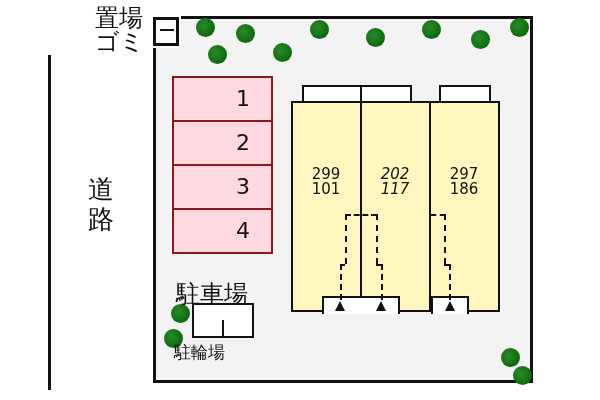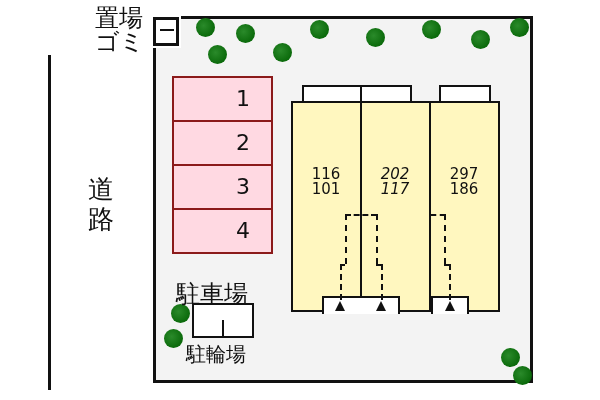--- a/index.html
+++ b/index.html
@@ -11,21 +11,21 @@
   .garbage-box{left:153px;top:17px;width:26px;height:29px;border:3px solid #111;background:#fff;box-sizing:border-box;outline:2px solid #fff;}
   .garbage-label{left:95px;top:6px;font-size:24px;line-height:24px;background:transparent;}
   .tree{width:19px;height:19px;border-radius:50%;background:radial-gradient(circle at 40% 40%,#2a8a2a,#0b6a0b 70%);}
   .parking{left:172px;top:76px;width:101px;}
   .pspot{width:101px;height:46px;background:#ffd9e2;border:2px solid #8b1a1a;box-sizing:border-box;margin-top:-2px;position:relative;}
   .pspot:first-child{margin-top:0;}
   .pspot span{position:absolute;left:62px;top:8px;font-size:22px;}
   .parking-label{left:176px;top:278px;font-size:24px;}
   .bike-box{left:192px;top:303px;width:62px;height:35px;background:#fff;border:2px solid #111;box-sizing:border-box;}
   .bike-tick{left:222px;top:320px;width:2px;height:18px;background:#111;}
-  .bike-label{left:186px;top:341px;font-size:20px;text-align:right;}
+  .bike-label{left:174px;top:341px;font-size:17px;text-align:right;}
   .building{background:#fff7bf;border:2px solid #111;box-sizing:border-box;}
   .balcony{background:#fff;border:2px solid #111;box-sizing:border-box;}
   .unit-num{font-size:15px;line-height:15px;text-align:center;width:60px;}
   .dash{border-color:#111;border-style:dashed;border-width:0;}
   .tri{width:0;height:0;border-left:5px solid transparent;border-right:5px solid transparent;border-bottom:10px solid #111;}
   .notch{background:#fff;border:2px solid #111;border-bottom:none;box-sizing:border-box;}
 </style>
 </head>
 <body>
 
@@ -80,21 +80,21 @@
 
 <div class="abs balcony" style="left:302px;top:85px;width:60px;height:18px;"></div>
 <div class="abs balcony" style="left:360px;top:85px;width:52px;height:18px;"></div>
 <div class="abs balcony" style="left:439px;top:85px;width:52px;height:18px;"></div>
 
 <div class="abs building" style="left:291px;top:101px;width:71px;height:211px;"></div>
 <div class="abs building" style="left:360px;top:101px;width:71px;height:211px;"></div>
 <div class="abs building" style="left:429px;top:101px;width:71px;height:211px;"></div>
 
 <div class="abs unit-num" style="left:296px;top:167px;">
-  <div>116</div>
+  <div>299</div>
   <div>101</div>
 </div>
 <div class="abs unit-num" style="left:365px;top:167px;font-style:italic;">
   <div>202</div>
   <div>117</div>
 </div>
 <div class="abs unit-num" style="left:434px;top:167px;">
   <div>297</div>
   <div>186</div>
 </div>

